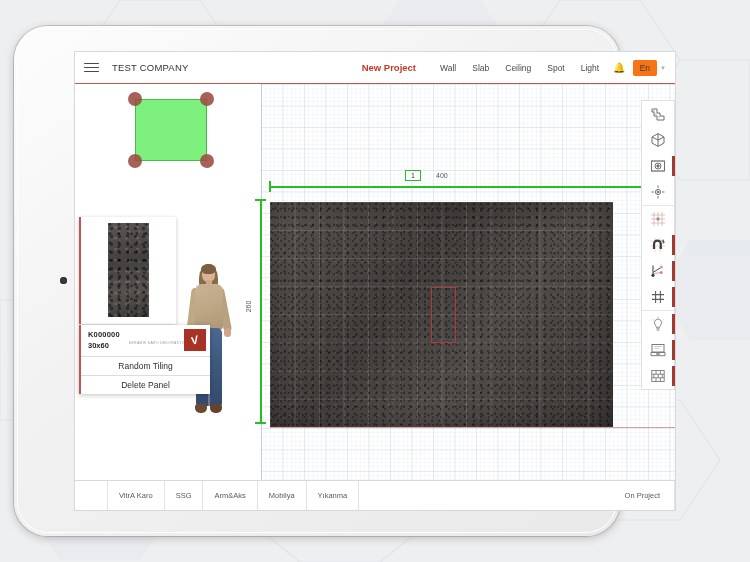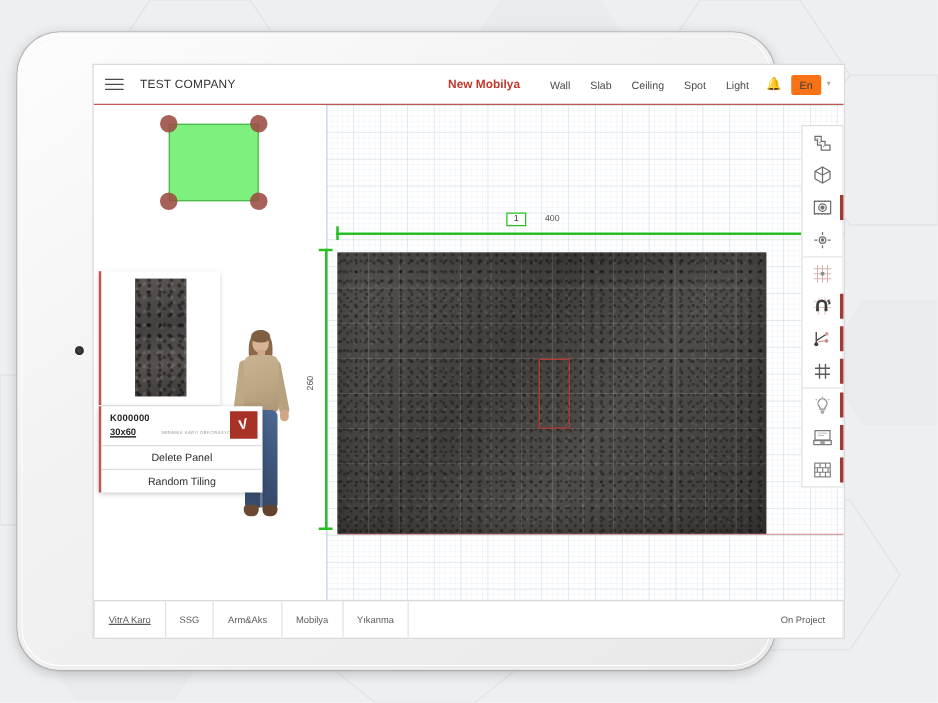--- a/index.html
+++ b/index.html
@@ -209,21 +209,21 @@
   
   #info-card {
     position: absolute; left: 4px; top: 241px;
     width: 131px;
     background: #fff;
     border-left: 2.5px solid #c0564f;
     box-shadow: 0 1px 5px rgba(0,0,0,.25);
   }
   #info-top { position: relative; padding: 5px 7px 6px 7px; }
   #sku { font-size: 7.5px; font-weight: bold; color: #1f1f1f; letter-spacing: .2px; }
-  #size-row { display: flex; align-items: center; gap: 20px; margin-top: 2px; text-decoration: underline; }
+  #size-row { display: flex; align-items: flex-start; gap: 20px; margin-top: 2px; }
   #size { font-size: 7.5px; font-weight: bold; color: #1f1f1f; }
   #desc {
     font-size: 3.4px; color: #9a9a9a; letter-spacing: .35px; overflow: hidden;
     white-space: nowrap; max-width: 72px;
   }
   #brand-chip {
     position: absolute; right: 4px; top: 4px;
     width: 22px; height: 22px; background: #a93226;
     display: flex; align-items: center; justify-content: center;
   }
@@ -266,21 +266,21 @@
     height: 30px;
     background: #fff;
     border-top: 1px solid #d8d8d8;
     display: flex; align-items: stretch;
   }
   .bottom-tab {
     display: flex; align-items: center; justify-content: center;
     padding: 0 11px; font-size: 7.5px; color: #5a5a5a;
     border-right: 1px solid #e2e2e2; cursor: pointer; white-space: nowrap;
   }
-  .bottom-tab:first-child { border-left: 1px solid #e2e2e2; margin-left: 0; text-decoration: underline; }
+  .bottom-tab:first-child { border-left: 1px solid #e2e2e2; margin-left: 32px; }
   #bottom-spacer { flex: 1; }
   #on-project { display:flex; align-items:center; padding: 0 14px; font-size: 7.5px; color: #5a5a5a; border-right: 1px solid #e2e2e2; cursor:pointer;}
   #total { display:flex; align-items:center; padding: 0 16px 0 20px; font-size: 8.5px; color: #6a6a6a; }
 </style>
 </head>
 <body>
 
 <svg id="bg-deco" viewBox="0 0 750 562" preserveAspectRatio="none">
   <rect width="750" height="562" fill="#edeff1"></rect>
   <g fill="none" stroke="#e2e5e8" stroke-width="1.2">
@@ -308,21 +308,21 @@
 
     <div id="app-header">
       <div class="hamburger">
         <span></span>
           <span></span>
           <span></span>
       </div>
       <div id="company-name">TEST COMPANY</div>
 
       <div id="header-nav">
-        <div id="project-title">New Mobilya</div>
+        <div id="project-title">New Project</div>
         <div class="nav-link">Wall</div>
         <div class="nav-link">Slab</div>
         <div class="nav-link">Ceiling</div>
         <div class="nav-link">Spot</div>
         <div class="nav-link">Light</div>
         <div class="bell">🔔</div>
         <div id="lang-pill">En</div>
         <div id="lang-caret">▼</div>
       </div>
     </div>
@@ -383,22 +383,22 @@
         <div id="info-top">
           <div id="sku">K000000</div>
           <div id="size-row">
             <div id="size">30x60</div>
             <div id="desc">SERAMIK KARO DEKORASYON MAT YÜZEY ÜRÜNÜ</div>
           </div>
           <div id="brand-chip">
             <span id="brand-mark">V</span>
           </div>
         </div>
+        <div class="menu-item">Random Tiling</div>
         <div class="menu-item">Delete Panel</div>
-        <div class="menu-item">Random Tiling</div>
       </div>
 
       <div id="tool-rail">
 
         <div class="rail-group">
           <div class="tool-btn">
             <svg width="16" height="16" viewBox="0 0 16 16" fill="none" stroke="#6e6e6e" stroke-width="1">
               <path d="M2 3h5v4h3v3h4v4H7v-4H4V6H2z"></path>
               <circle cx="4" cy="5" r=".7" fill="#9a9a9a" stroke="none"></circle>
               <circle cx="6" cy="8" r=".7" fill="#9a9a9a" stroke="none"></circle>

